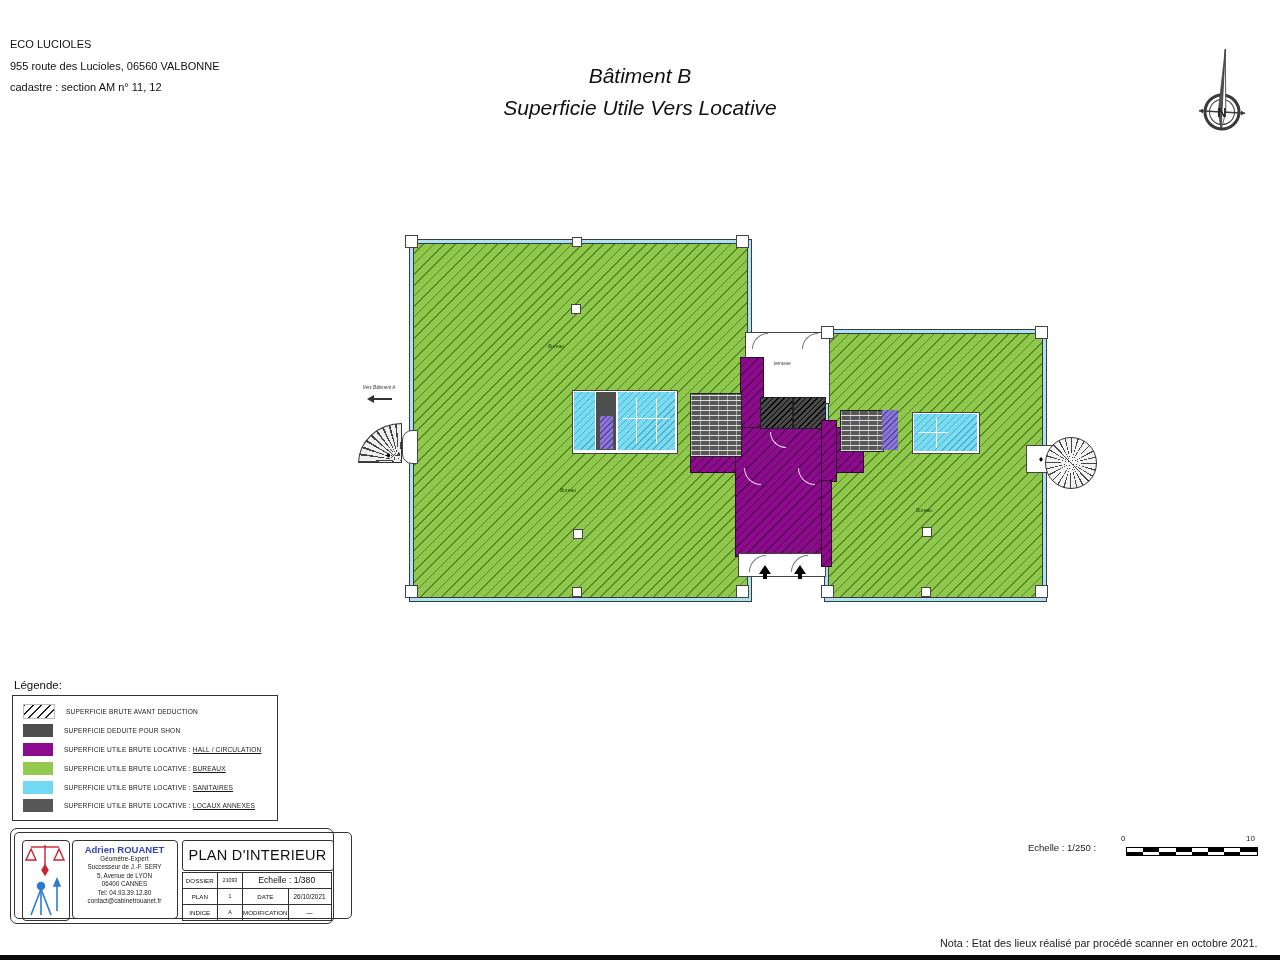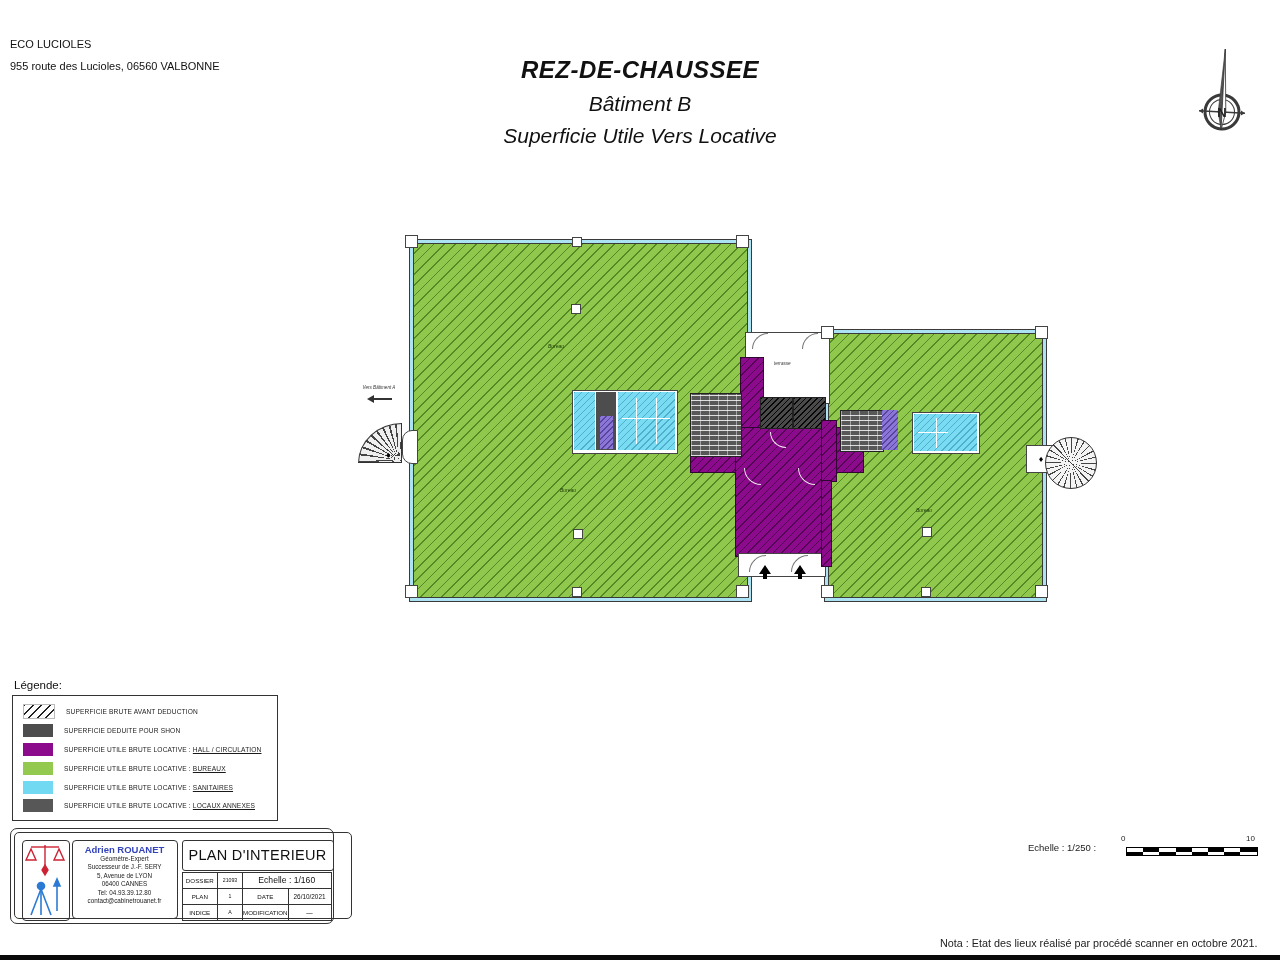--- a/index.html
+++ b/index.html
@@ -89,24 +89,24 @@
   .scale-ten{left:1246px;top:834px;font-size:8px;color:#222;}
   .nota{left:940px;top:937px;width:334px;font-size:10.8px;color:#222;}
   .bottom-strip{left:0;bottom:0;width:1280px;height:5px;background:#0a0a0a;}
 </style>
 </head>
 <body>
 
 <div class="abs proj-info">
   <div>ECO LUCIOLES</div>
   <div>955 route des Lucioles, 06560 VALBONNE</div>
+  <div>cadastre : section AM n° 11, 12</div>
 </div>
 
 <div class="abs main-title">
-  <div class="t1">REZ-DE-CHAUSSEE</div>
   <div class="t2">Bâtiment B</div>
   <div class="t3">Superficie Utile Vers Locative</div>
 </div>
 
 <svg class="abs" style="left:1192px;top:46px;" width="60" height="96" viewBox="0 0 60 96">
   <g transform="rotate(3 30 66)">
     <circle cx="30" cy="66" r="17" fill="none" stroke="#3a3a3a" stroke-width="3"></circle>
     <circle cx="30" cy="66" r="12.5" fill="none" stroke="#3a3a3a" stroke-width="1"></circle>
     <line x1="7" y1="66" x2="53" y2="66" stroke="#3a3a3a" stroke-width="1.4"></line>
     <polygon points="7,66 11,63.5 11,68.5" fill="#3a3a3a"></polygon>
@@ -271,21 +271,21 @@
       <div class="firm-line">06400 CANNES</div>
       <div class="firm-line">Tel: 04.93.39.12.80</div>
       <div class="firm-line">contact@cabinetrouanet.fr</div>
     </div>
     <div class="abs title-box">PLAN D'INTERIEUR</div>
     <table class="abs tb-table">
       <tbody>
           <tr>
         <td class="lab">DOSSIER</td>
         <td class="val">21093</td>
-        <td class="ech" colspan="2">Echelle  :  1/160</td>
+        <td class="ech" colspan="2">Echelle  :  1/380</td>
       </tr>
       <tr>
         <td class="lab">PLAN</td>
         <td class="val">1</td>
         <td class="lab2">DATE</td>
         <td class="val2">26/10/2021</td>
       </tr>
       <tr>
         <td class="lab">INDICE</td>
         <td class="val">A</td>

